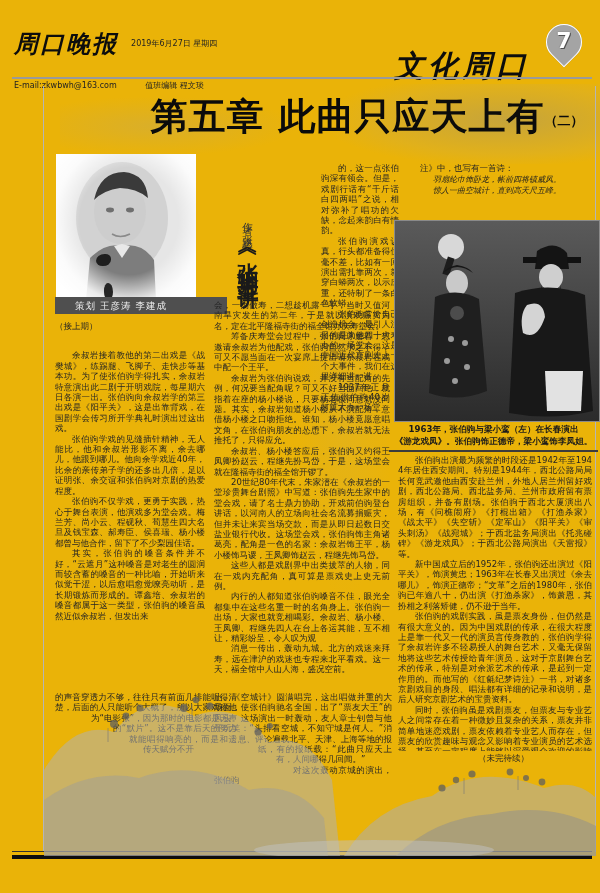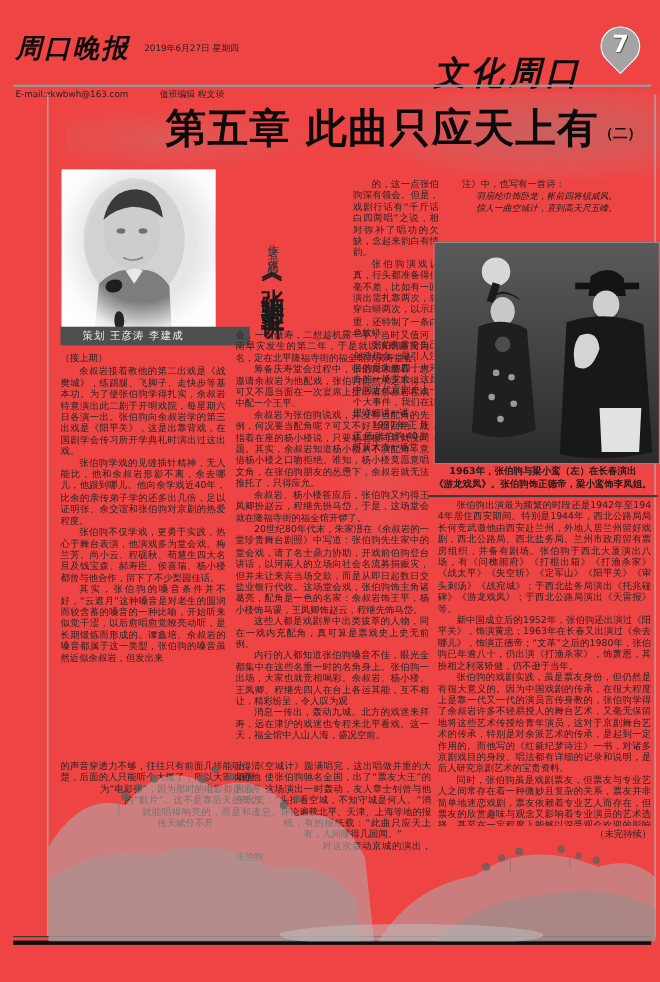--- a/index.html
+++ b/index.html
@@ -1,16 +1,16 @@
 <!DOCTYPE html>
 <html><head>
 <meta charset="utf-8">
 <style>
   html,body{margin:0;padding:0;background:#ffffff;}
-  .page{position:relative;width:600px;height:893px;background:#ef4444;overflow:hidden;
+  .page{position:relative;width:600px;height:893px;background:#eab308;overflow:hidden;
         font-family:"DejaVu Sans","Liberation Sans",sans-serif;color:#1c1c1c;}
   
   .masthead{position:absolute;left:14px;top:28px;}
   .paper-name{font-family:"DejaVu Serif","Liberation Serif",serif;font-weight:bold;font-style:italic;
               font-size:24px;letter-spacing:2px;color:#0d0d0d;display:inline-block;}
   .mh-date{font-size:8px;color:#222;display:inline-block;margin-left:8px;vertical-align:6px;}
   .mh-row2{font-size:8px;color:#222;margin-top:20px;}
   .mh-row2 .ed{margin-left:26px;}
   .section-title{position:absolute;right:70px;top:30px;font-family:"DejaVu Serif","Liberation Serif",serif;
                  font-weight:bold;font-style:italic;font-size:30px;letter-spacing:4px;color:#0d0d0d;margin-top:16px;}
@@ -43,32 +43,32 @@
   .blob2{position:absolute;left:104px;top:283px;width:9px;height:17px;background:#242424;border-radius:45% 55% 50% 50%;}
   .vtitle{position:absolute;left:234px;top:168px;height:240px;writing-mode:vertical-rl;
           font-family:"DejaVu Serif","Liberation Serif",serif;color:#1a1a1a;}
   .vtitle .bt{font-size:21px;font-weight:bold;letter-spacing:5px;}
   .vtitle .ba{font-size:10.5px;padding-top:46px;margin-left:6px;letter-spacing:3px;color:#333;}
   .credits{position:absolute;left:55px;top:297px;width:152px;height:17px;background:#4f4f4f;color:#efefef;
            font-size:9.5px;line-height:17px;padding-left:20px;letter-spacing:1px;}
   
   .col{position:absolute;font-size:8.5px;line-height:10.4px;text-align:justify;color:#242424;overflow:hidden;}
   .col p{margin:0;text-indent:2em;word-break:break-all;}
-  .col .note{text-indent:0;margin-bottom:2px;}
+  .col .note{text-indent:0;margin-bottom:19px;}
   .colA{left:321px;top:163px;width:78px;height:292px;}
   .col1{left:55px;top:321px;width:150px;height:370px;}
   .col2{left:214px;top:300px;width:176px;height:390px;}
   .colR{left:398px;top:455px;width:194px;height:296px;}
   .diag1{left:55px;top:692px;width:182px;height:104px;}
   .diag2{left:214px;top:692px;width:178px;height:100px;}
   .st{float:left;clear:left;}
-  .tbc{position:absolute;left:478px;top:753px;width:114px;font-size:8.5px;text-align:right;color:#242424;}
+  .tbc{position:absolute;left:478px;top:753px;width:114px;font-size:8.5px;color:#242424;}
   
   .poem{position:absolute;left:420px;top:163px;width:172px;font-size:8.5px;line-height:11px;color:#242424;}
-  .poem .pl{font-family:Liberation Mono, monospace;font-style:italic;font-size:8px;
+  .poem .pl{font-family:Liberation Serif, serif;font-style:italic;font-size:8px;
             padding-left:13px;color:#1f1f1f;white-space:nowrap;}
   
   .opera{position:absolute;left:394px;top:220px;width:204px;height:200px;border:1px solid #8a8a8a;overflow:hidden;}
   .caption{position:absolute;left:389px;top:424px;width:209px;font-size:8.6px;font-weight:bold;line-height:11.5px;
            text-align:center;color:#1a1a1a;padding-bottom:3px;border-bottom:2.5px solid #3c3c3c;}
   .landscape{position:absolute;left:44px;top:650px;width:552px;height:206px;pointer-events:none;}
 </style>
 </head>
 <body>
 

